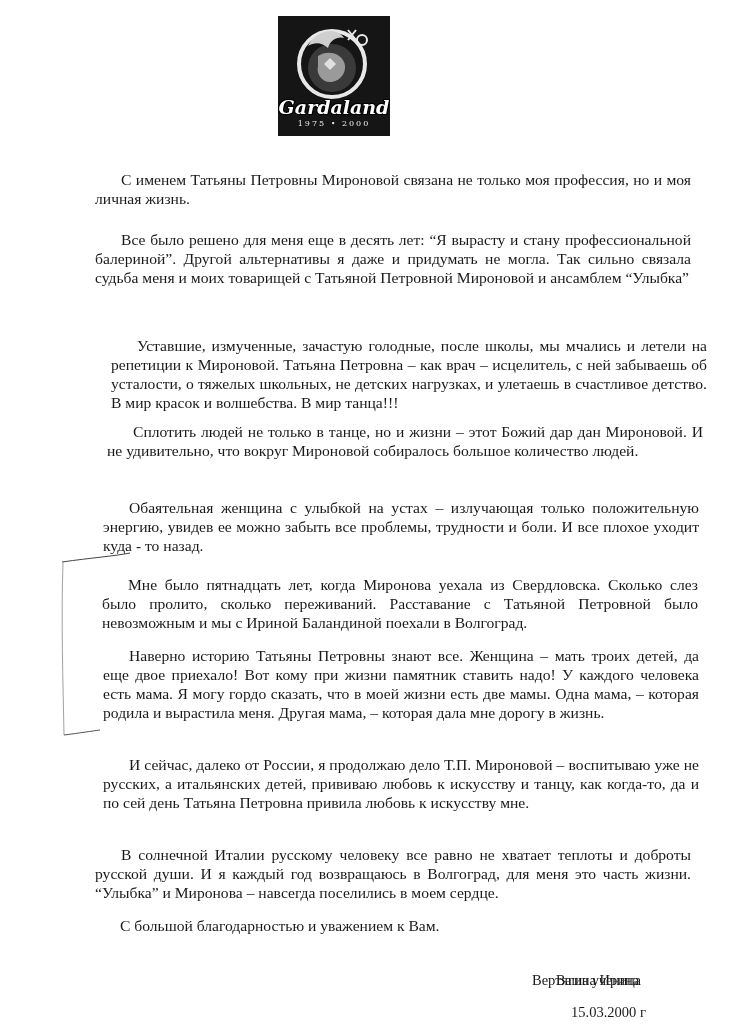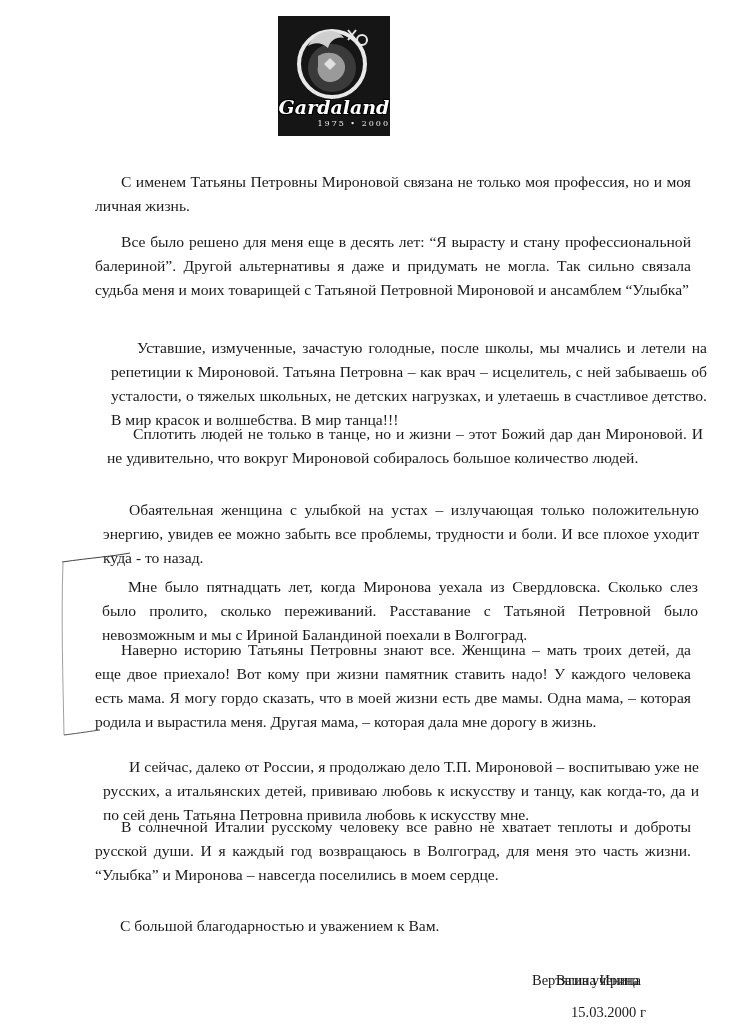--- a/index.html
+++ b/index.html
@@ -15,38 +15,38 @@
     background: #151515;
   }
   .logo svg { position: absolute; left: 0; top: 0; }
   .logo-name {
     position: absolute; left: -6px; top: 80px; width: 124px; text-align: center;
     font-family: "DejaVu Serif", serif; font-weight: bold; font-style: italic;
     font-size: 19px; color: #fff; letter-spacing: 0px;
     text-shadow: 1px 1px 0 #000, -1px -1px 0 #000, 1px -1px 0 #000, -1px 1px 0 #000;
   }
   .logo-years {
-    position: absolute; left: 0; top: 103px; width: 112px; text-align: right;
+    position: absolute; left: 0; top: 103px; width: 112px; text-align: center;
     font-family: "DejaVu Serif", serif; font-size: 8px; color: #eee; letter-spacing: 2px;
   }
 
   .para {
     position: absolute; left: 95px; width: 596px;
-    font-size: 15.6px; line-height: 24px; text-align: justify;
+    font-size: 15.6px; line-height: 19px; text-align: justify;
     text-indent: 26px;
   }
   .p1 { top: 170px; }
   .p2 { top: 230px; }
   .p3 { top: 320px; }
   .p4 { top: 410px; }
   .p5 { top: 490px; }
   .p6 { top: 568px; }
   .p7 { top: 638px; }
   .p8 { top: 747px; }
-  .p9 { top: 815px; }
+  .p9 { top: 845px; }
   .closing { position: absolute; left: 120px; top: 917px; font-size: 15.6px; }
   .sign1 { position: absolute; left: 556px; top: 973px; font-size: 14px; }
   .sign2 { position: absolute; left: 532px; top: 972px; font-size: 14.5px; }
   .date  { position: absolute; left: 571px; top: 1004px; font-size: 14.5px; }
 
   .bracket { position: absolute; left: 0; top: 0; pointer-events: none; }
 </style>
 </head>
 <body>
 
@@ -65,21 +65,21 @@
     <div class="logo-name">Gardaland</div>
     <div class="logo-years">1975 • 2000</div>
   </div>
 
   <p class="para p1" style="margin:0">С именем Татьяны Петровны Мироновой связана не только моя профессия, но и моя личная жизнь.</p>
   <p class="para p2" style="margin:0">Все было решено для меня еще в десять лет: “Я вырасту и стану профессиональной балериной”. Другой альтернативы я даже и придумать не могла. Так сильно связала судьба меня и моих товарищей с Татьяной Петровной Мироновой и ансамблем “Улыбка”</p>
   <p class="para p3" style="margin:16px">Уставшие, измученные, зачастую голодные, после школы, мы мчались и летели на репетиции к Мироновой. Татьяна Петровна – как врач – исцелитель, с ней забываешь об усталости, о тяжелых школьных, не детских нагрузках,  и улетаешь в счастливое детство. В мир красок и волшебства. В мир танца!!!</p>
   <p class="para p4" style="margin:12px">Сплотить людей не только в танце, но и жизни – этот Божий дар дан Мироновой. И не удивительно, что вокруг Мироновой собиралось большое количество людей.</p>
   <p class="para p5" style="margin:8px">Обаятельная женщина с улыбкой на устах – излучающая только положительную энергию, увидев ее можно забыть все проблемы, трудности и боли. И все плохое уходит куда -  то назад.</p>
   <p class="para p6" style="margin:7px">Мне было пятнадцать лет, когда Миронова уехала из Свердловска. Сколько слез было пролито, сколько переживаний. Расставание с Татьяной Петровной было невозможным и мы с Ириной Баландиной поехали в Волгоград.</p>
-  <p class="para p7" style="margin:0">Наверно историю Татьяны Петровны знают все. Женщина – мать троих детей, да еще двое приехало! Вот кому при жизни памятник ставить надо! У каждого человека есть мама. Я могу гордо сказать, что в моей жизни есть две мамы. Одна мама, – которая родила и вырастила меня. Другая мама, – которая дала мне дорогу в жизнь.</p>
+  <p class="para p7" style="margin:8px">Наверно историю Татьяны Петровны знают все. Женщина – мать троих детей, да еще двое приехало! Вот кому при жизни памятник ставить надо! У каждого человека есть мама. Я могу гордо сказать, что в моей жизни есть две мамы. Одна мама, – которая родила и вырастила меня. Другая мама, – которая дала мне дорогу в жизнь.</p>
   <p class="para p8" style="margin:8px">И сейчас, далеко от России, я продолжаю дело Т.П. Мироновой – воспитываю уже не русских, а итальянских детей, прививаю любовь к искусству и танцу, как когда-то, да и по сей день Татьяна Петровна привила любовь к искусству мне.</p>
   <p class="para p9" style="margin:0">В солнечной Италии русскому человеку все равно не хватает теплоты и доброты русской души. И я каждый год возвращаюсь в Волгоград, для меня это часть жизни. “Улыбка” и Миронова – навсегда поселились в моем сердце.</p>
 
   <div class="closing">С большой благодарностью и уважением к Вам.</div>
   <div class="sign1">Ваша ученица</div>
   <div class="sign2">Вертягина Ирина</div>
   <div class="date">15.03.2000 г</div>
 
   <svg class="bracket" width="732" height="1024">
     <path d="M62 562 C90 558, 115 556, 130 553" fill="none" stroke="#444" stroke-width="1"></path>

